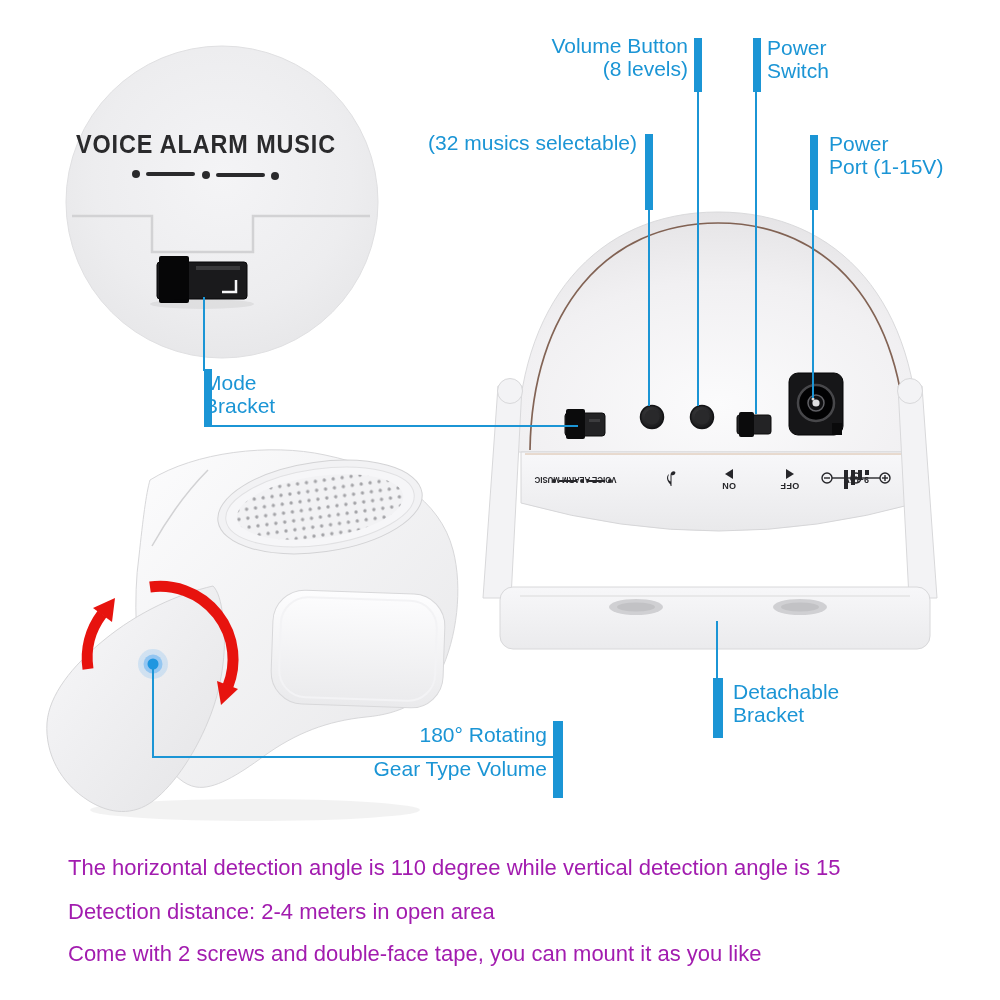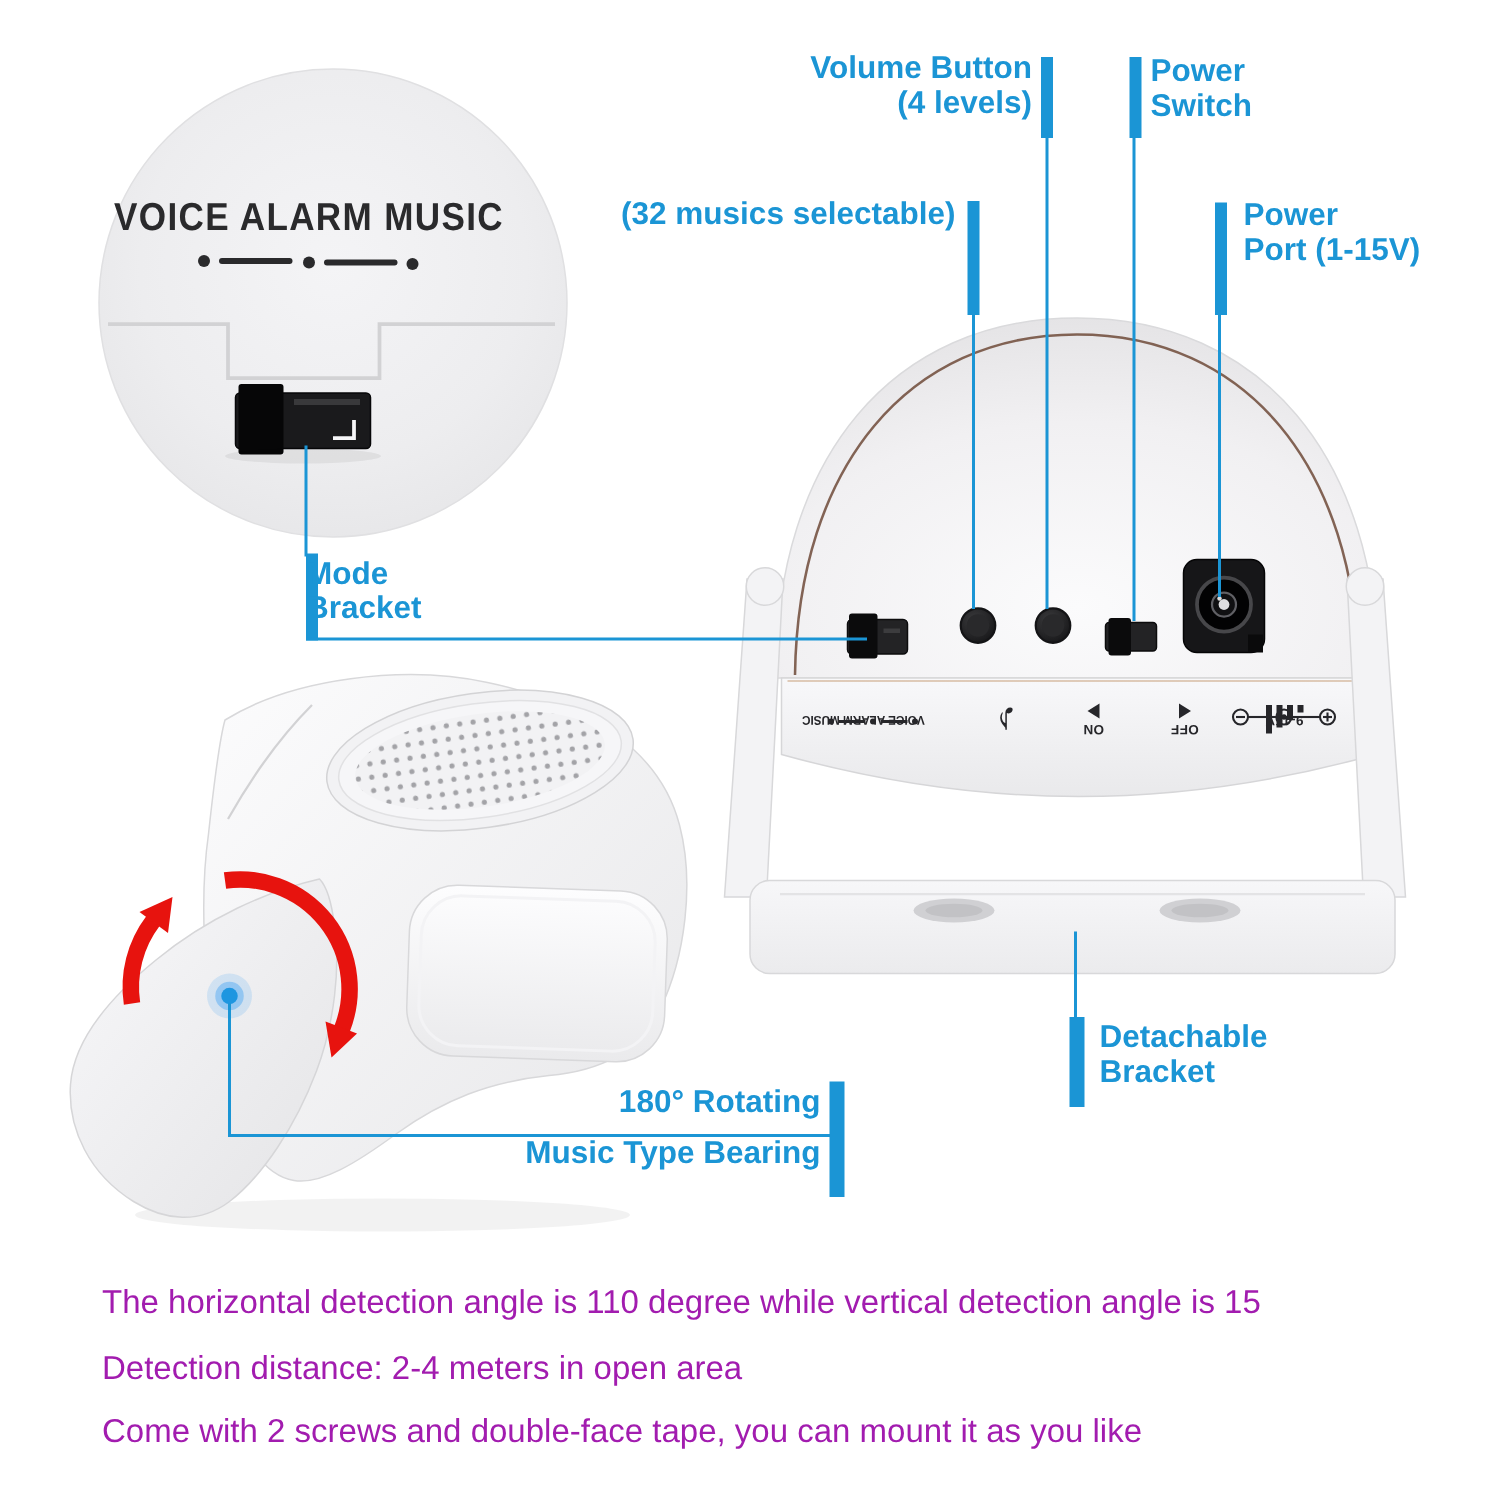--- a/index.html
+++ b/index.html
@@ -4,21 +4,21 @@
 <style>
   html,body{margin:0;padding:0;background:#fff;}
   body{width:1000px;height:1000px;position:relative;overflow:hidden;
        font-family:"Liberation Sans","DejaVu Sans",sans-serif;}
   .abs{position:absolute;}
   svg{position:absolute;overflow:visible;}
   
   .c-bar,.c-line{position:absolute;background:#1b95d5;z-index:30;}
   
   .lbl{position:absolute;color:#1b95d5;font-size:21px;line-height:23px;
-       font-weight:700;z-index:31;white-space:nowrap;}
+       font-weight:400;z-index:31;white-space:nowrap;}
   .lbl.r{text-align:right;}
   
   .foot{position:absolute;left:68px;color:#a21caf;font-size:22px;
         white-space:nowrap;z-index:10;}
   
   .silk{position:absolute;left:531px;top:459px;width:338px;height:42px;
         display:flex;justify-content:space-between;align-items:center;
         transform:rotate(180deg);z-index:25;color:#26262a;}
   .silk .grp{display:flex;flex-direction:column;align-items:center;gap:2px;}
   .silk .t{font-size:9px;font-weight:600;letter-spacing:.3px;line-height:10px;}
@@ -242,21 +242,21 @@
 <div class="c-bar" style="left:204px;top:369px;width:8px;height:58px"></div>
 <div class="c-line" style="left:204px;top:425px;width:374px;height:2px"></div>
 <div class="c-line" style="left:716px;top:621px;width:2px;height:57px"></div>
 <div class="c-bar" style="left:713px;top:678px;width:10px;height:60px"></div>
 <div class="c-line" style="left:152px;top:669px;width:2px;height:88px"></div>
 <div class="c-line" style="left:152px;top:756px;width:402px;height:2px"></div>
 <div class="c-bar" style="left:553px;top:721px;width:10px;height:77px"></div>
 
 <div class="lbl r" style="left:440px;top:34px;width:248px">
   <div>Volume Button</div>
-  <div>(4 levels)</div>
+  <div>(8 levels)</div>
 </div>
 <div class="lbl" style="left:767px;top:36px">
   <div>Power</div>
   <div>Switch</div>
 </div>
 <div class="lbl r" style="left:360px;top:131px;width:277px">
   <div>(32 musics selectable)</div>
 </div>
 <div class="lbl" style="left:829px;top:132px">
   <div>Power</div>
@@ -265,18 +265,18 @@
 <div class="lbl" style="left:204px;top:371px">
   <div>Mode</div>
   <div>Bracket</div>
 </div>
 <div class="lbl" style="left:733px;top:680px">
   <div>Detachable</div>
   <div>Bracket</div>
 </div>
 <div class="lbl r" style="left:290px;top:723px;width:257px">
   <div style="margin-bottom:11px">180° Rotating</div>
-  <div>Music Type Bearing</div>
+  <div>Gear Type Volume</div>
 </div>
 
 <div class="foot" style="top:855px">The horizontal detection angle is 110 degree while vertical detection angle is 15</div>
 <div class="foot" style="top:899px">Detection distance: 2-4 meters in open area</div>
 <div class="foot" style="top:941px">Come with 2 screws and double-face tape, you can mount it as you like</div>
 
 </body></html>

